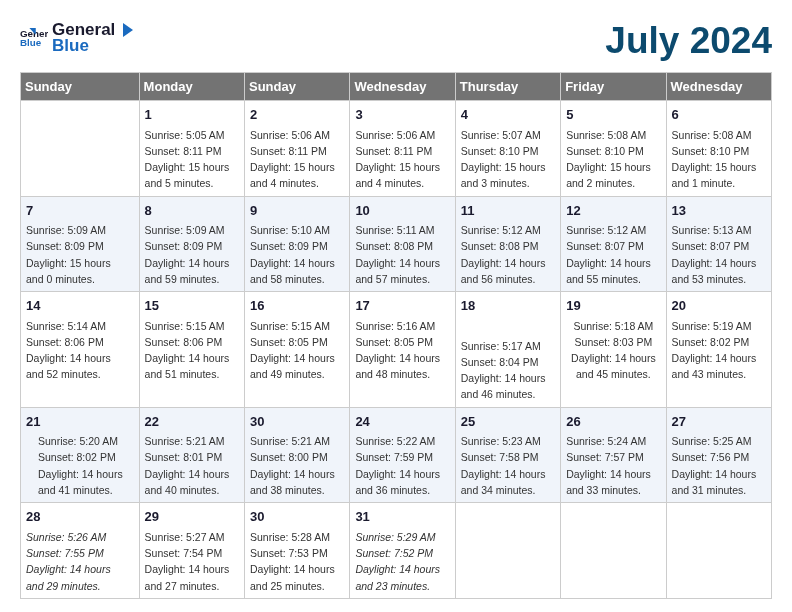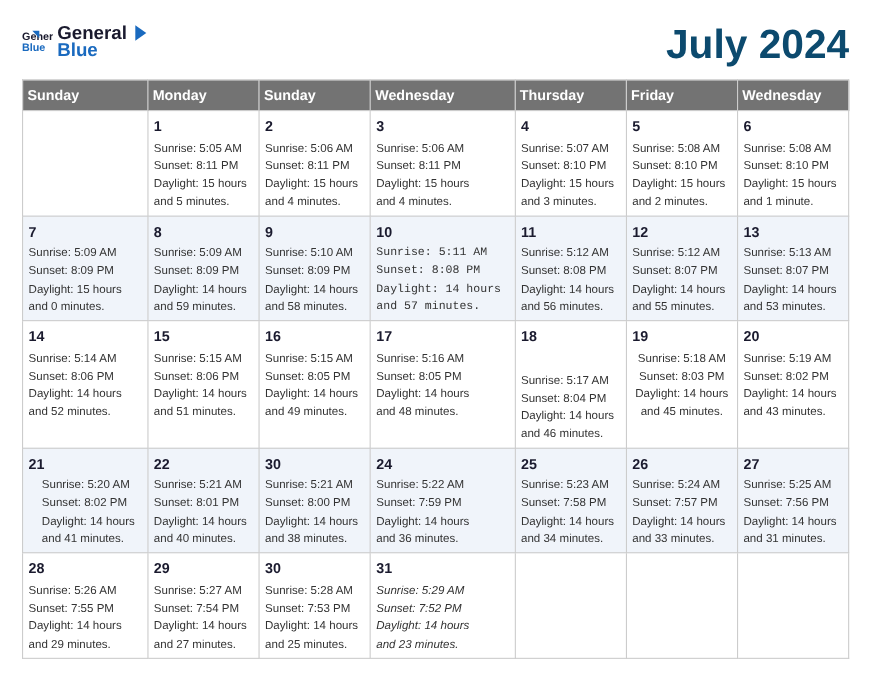--- a/index.html
+++ b/index.html
@@ -180,21 +180,21 @@
         </td>
         <td>
           <span class="day-number">9</span>
           <div class="day-info" style="white-space: pre-line;">Sunrise: 5:10 AM
 Sunset: 8:09 PM
 Daylight: 14 hours
 and 58 minutes.</div>
         </td>
         <td>
           <span class="day-number">10</span>
-          <div class="day-info" style="white-space: pre-line; font-family: Liberation Mono, monospace;">Sunrise: 5:11 AM
+          <div class="day-info" style="white-space: pre-line;">Sunrise: 5:11 AM
 Sunset: 8:08 PM
 Daylight: 14 hours
 and 57 minutes.</div>
         </td>
         <td>
           <span class="day-number">11</span>
           <div class="day-info" style="white-space: pre-line;">Sunrise: 5:12 AM
 Sunset: 8:08 PM
 Daylight: 14 hours
 and 56 minutes.</div>
@@ -312,21 +312,21 @@
           <span class="day-number">27</span>
           <div class="day-info" style="white-space: pre-line;">Sunrise: 5:25 AM
 Sunset: 7:56 PM
 Daylight: 14 hours
 and 31 minutes.</div>
         </td>
       </tr>
       <tr>
         <td>
           <span class="day-number">28</span>
-          <div class="day-info" style="white-space: pre-line;">Sunrise: 5:26 AM
+          <div class="day-info" style="white-space: pre-line; font-style: italic;">Sunrise: 5:26 AM
 Sunset: 7:55 PM
 Daylight: 14 hours
 and 29 minutes.</div>
         </td>
         <td>
           <span class="day-number">29</span>
           <div class="day-info" style="white-space: pre-line;">Sunrise: 5:27 AM
 Sunset: 7:54 PM
 Daylight: 14 hours
 and 27 minutes.</div>

